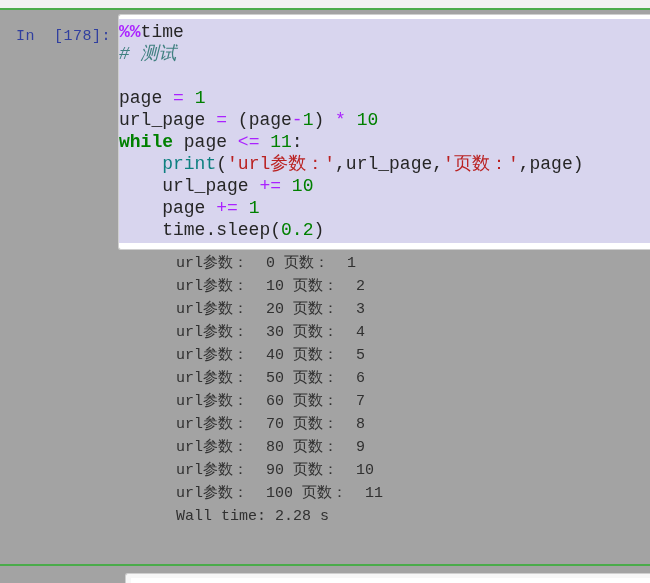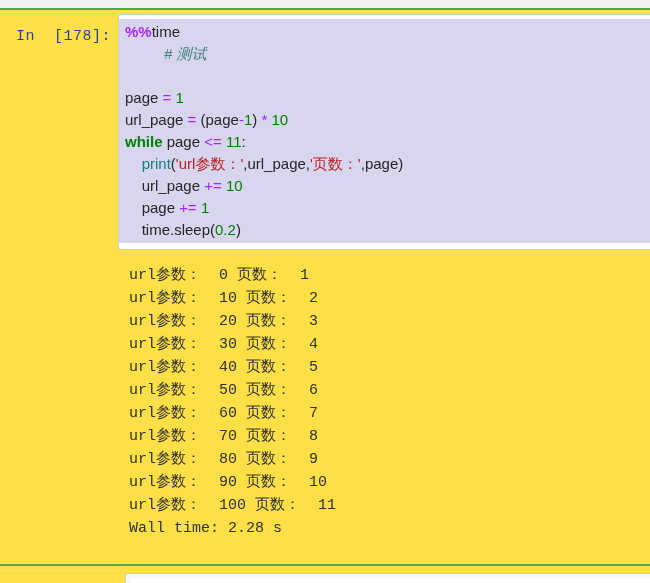--- a/index.html
+++ b/index.html
@@ -12,21 +12,21 @@
   }
   body {
     font-family: "Liberation Serif", "DejaVu Serif", serif;
     font-size: 15px;
     color: #000;
   }
   #page {
     position: relative;
     width: 650px;
     height: 583px;
-    background: #fde047;
+    background: #a3a3a3;
   }
 
   
   .top-strip {
     position: absolute;
     left: 0; top: 0;
     width: 650px;
     height: 8px;
     background: #f1f1f1;
     border-bottom: 0;
@@ -68,47 +68,48 @@
     min-width: 0;
     border: 1px solid #cfcfcf;
     border-right: 0;
     border-radius: 3px 0 0 3px;
     background: #ffffff;
     padding: 4px 0 6px 0;
     box-sizing: border-box;
   }
   .codebox {
     background: #d8d5ee;
-    padding: 2px 6px 2px 6px;
-    font-family: Liberation Sans, sans-serif;
-    font-size: 15px;
+    padding: 2px 6px 2px 0;
+    font-family: Liberation Mono, monospace;
+    font-size: 18px;
     line-height: 22px;
     white-space: pre;
     color: #262626;
     min-height: 22px;
   }
   .codebox .ln { display: block; min-height: 22px; }
   .codeline-wrap { display: inline-block; background: #d8d5ee; }
 
   
   .tok-magic    { color: #aa22ff; font-weight: bold; }
   .tok-plain    { color: #262626; }
-  .tok-comment  { color: #408080; font-style: italic; margin-left: 39px; }
+  .tok-comment  { color: #408080; font-style: italic; }
   .tok-kw       { color: #008000; font-weight: bold; margin-top: 28px; }
   .tok-op       { color: #aa22ff; }
   .tok-num      { color: #008000; }
   .tok-str      { color: #ba2121; text-align: right; }
   .tok-fn       { color: #0e8080; }
   .tok-punct    { color: #262626; }
 
   
   .output-row {
     display: flex;
     align-items: center;
-    margin-top: 14px;
+    margin-top: 2px;
+    padding-left: 47px;
   }
   .output-prompt {
     width: 118px;
     flex: 0 0 118px;
   }
   .output-area {
     flex: 1 1 auto;
     min-width: 0;
     padding-left: 11px;
     box-sizing: border-box;

